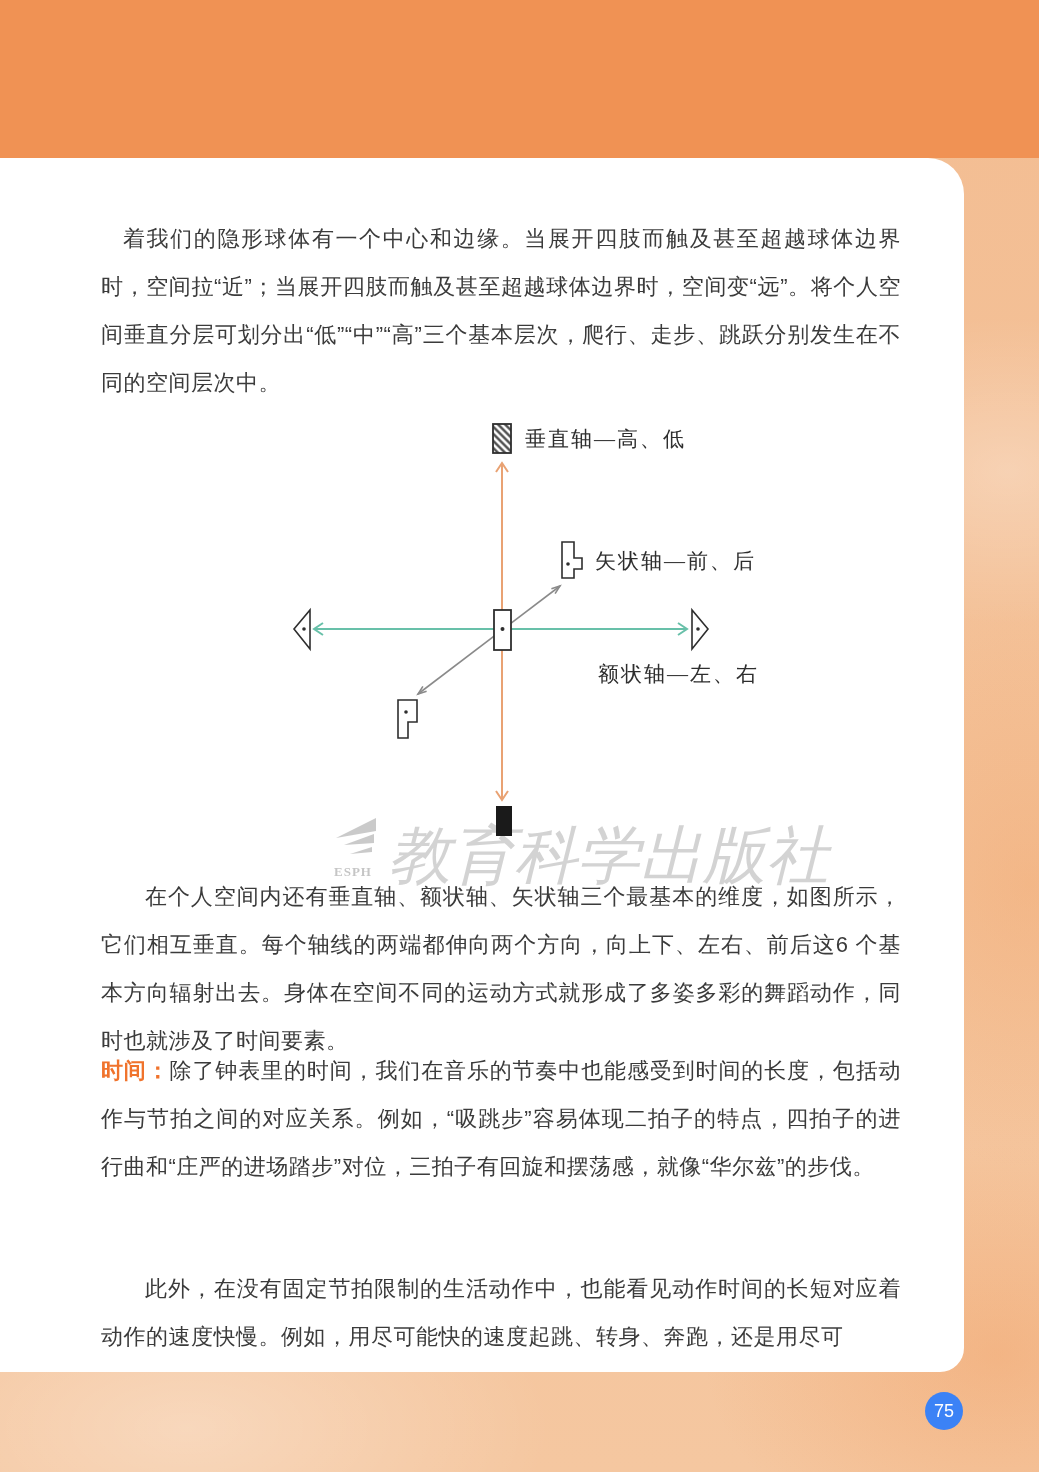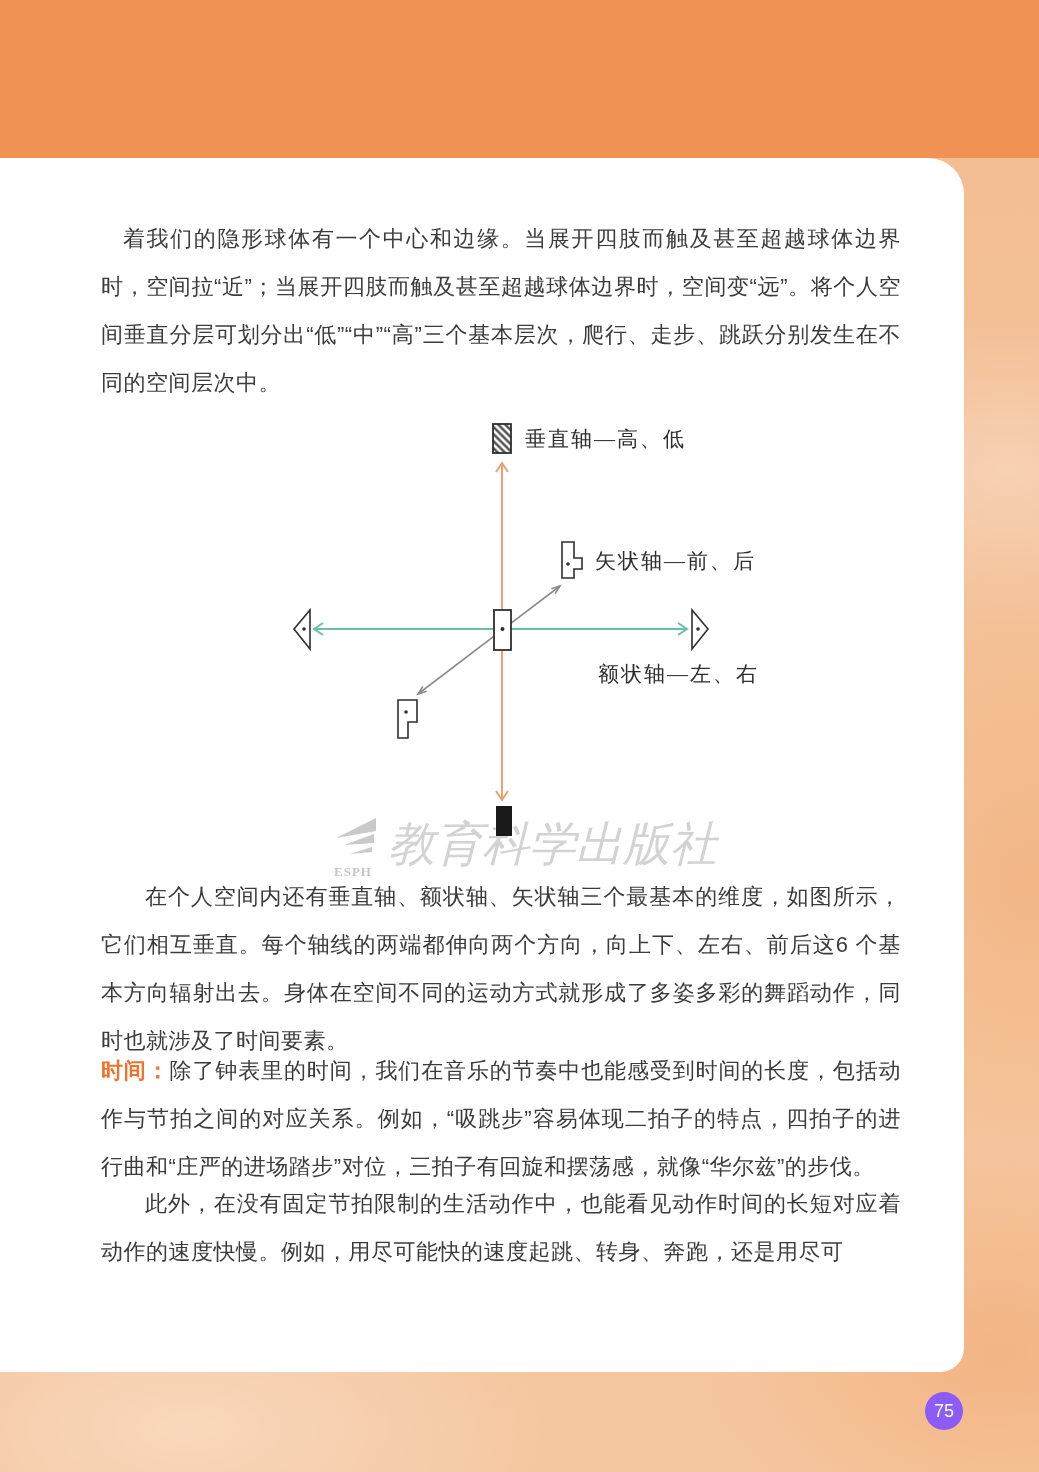--- a/index.html
+++ b/index.html
@@ -28,42 +28,42 @@
     border-radius:0 36px 24px 0;
   }
   .para{
     position:absolute;left:101px;width:800px;
     font-size:22px;line-height:48px;color:#3b3b3b;
     text-align:justify;letter-spacing:.5px;
   }
   .p1{top:57px;text-indent:1em;}
   .p2{top:715px;text-indent:2em;}
   .p3{top:889px;}
-  .p4{top:1022px;text-indent:2em;}
+  .p4{top:1107px;text-indent:2em;}
   .lead{color:#f0732c;font-weight:bold;}
   .diagram{position:absolute;left:280px;top:257px;width:510px;height:445px;}
   .diagram text{
     font-family:"Liberation Serif",serif;
     font-size:21px;fill:#2e2e2e;letter-spacing:2px;
   }
   .watermark{position:absolute;left:0;top:0;width:964px;height:1214px;pointer-events:none;}
   .wm-text{
     position:absolute;left:388px;top:655px;
     font-family:"Liberation Serif",serif;
-    font-size:47px;letter-spacing:0px;color:rgba(150,150,150,.42);
+    font-size:63px;letter-spacing:0px;color:rgba(150,150,150,.42);
     font-style:italic;white-space:nowrap;
   }
   .wm-logo{position:absolute;left:332px;top:660px;}
   .wm-abbr{
     position:absolute;left:334px;top:706px;
     font-size:13px;font-weight:bold;letter-spacing:1px;color:rgba(150,150,150,.55);font-family:Liberation Serif, serif;
   }
   .page-badge{
     position:absolute;left:925px;top:1392px;width:38px;height:38px;border-radius:50%;
-    background:#8b5cf6;color:#ffffff;font-size:18px;
+    background:#3b82f6;color:#ffffff;font-size:18px;
     display:flex;align-items:center;justify-content:center;
   }
 </style>
 </head>
 <body>
 
 <div class="top-band"></div>
 
 <div class="panel">
 

